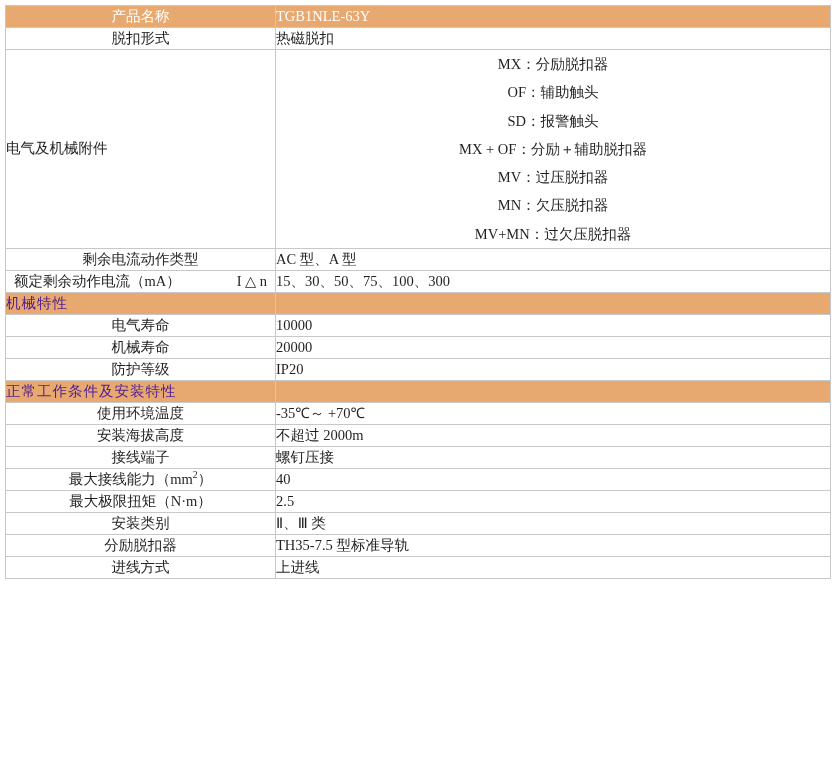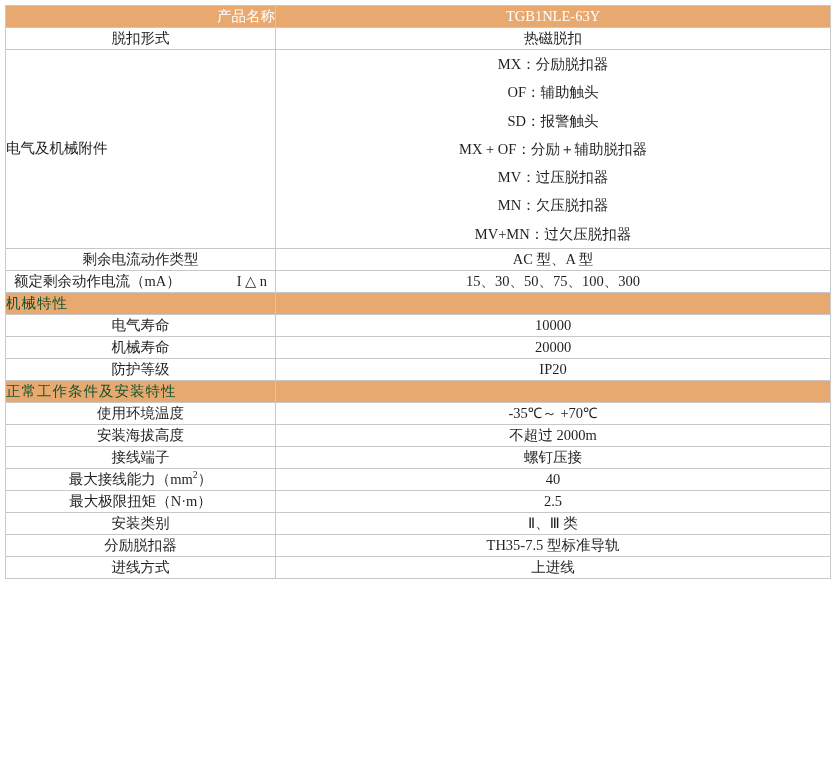--- a/index.html
+++ b/index.html
@@ -27,39 +27,39 @@
     padding: 0;
     vertical-align: middle;
   }
   .cell-label {
     padding: 7px 8px 7px 7px;
     text-align: center;
     line-height: 1.45;
   }
   .cell-value {
     padding: 7px 8px;
-    text-align: center;
+    text-align: left;
     line-height: 1.45;
     margin-top: 28px;
   }
   tr.header-row td {
     background: #e8a971;
     color: #ffffff;
     border-color: #e8a971;
     font-weight: normal;
   }
   tr.header-row .cell-label,
   tr.header-row .cell-value {
     padding-top: 8px;
     padding-bottom: 8px;
   }
-  tr.header-row .cell-label { text-align: right; margin-left: 28px; }
+  tr.header-row .cell-label { text-align: center; margin-left: 28px; }
   tr.section-row td {
     background: #e8a971;
-    color: #14532d;
+    color: #4c1d95;
     border-color: #e8a971;
   }
   tr.section-row .cell-label {
     text-align: left;
     letter-spacing: 1px;
     padding-top: 8px;
     padding-bottom: 8px;
   }
   .multi-line {
     padding: 9px 8px;

